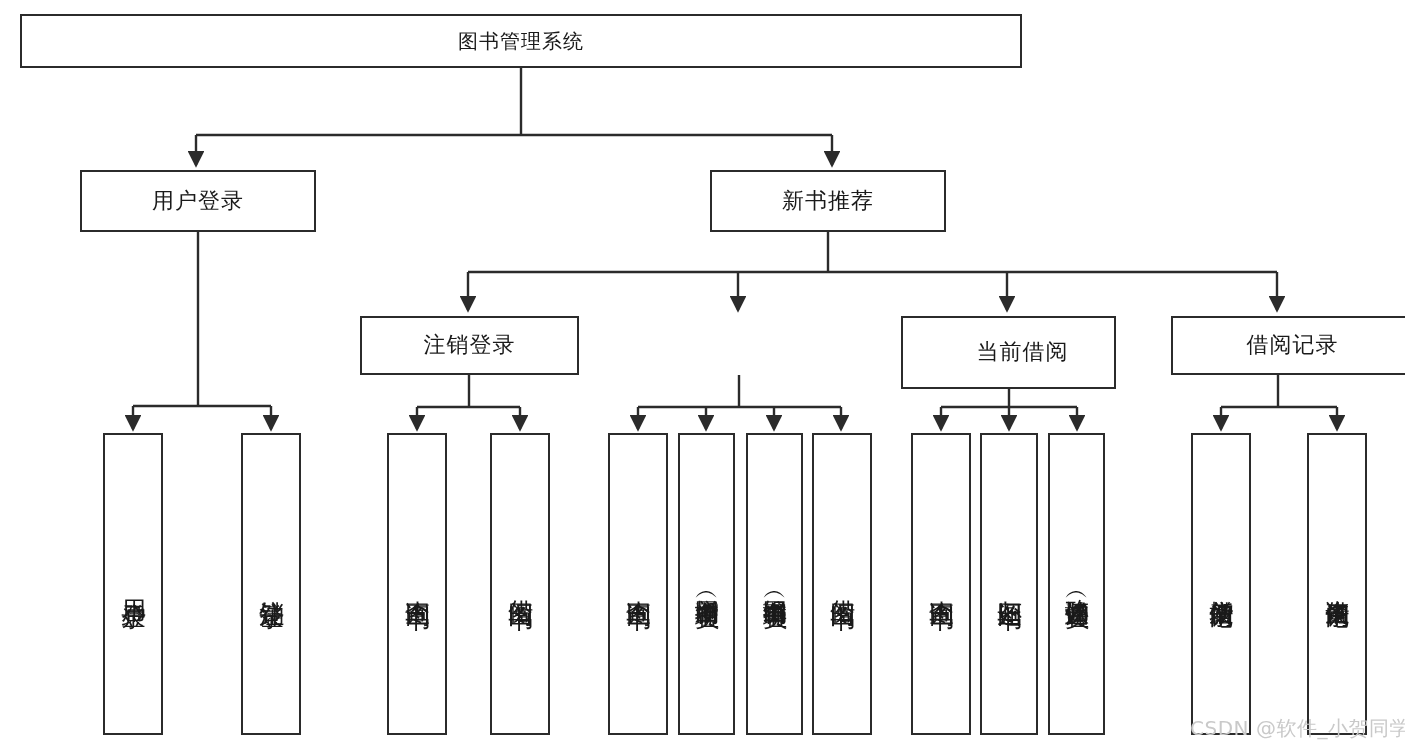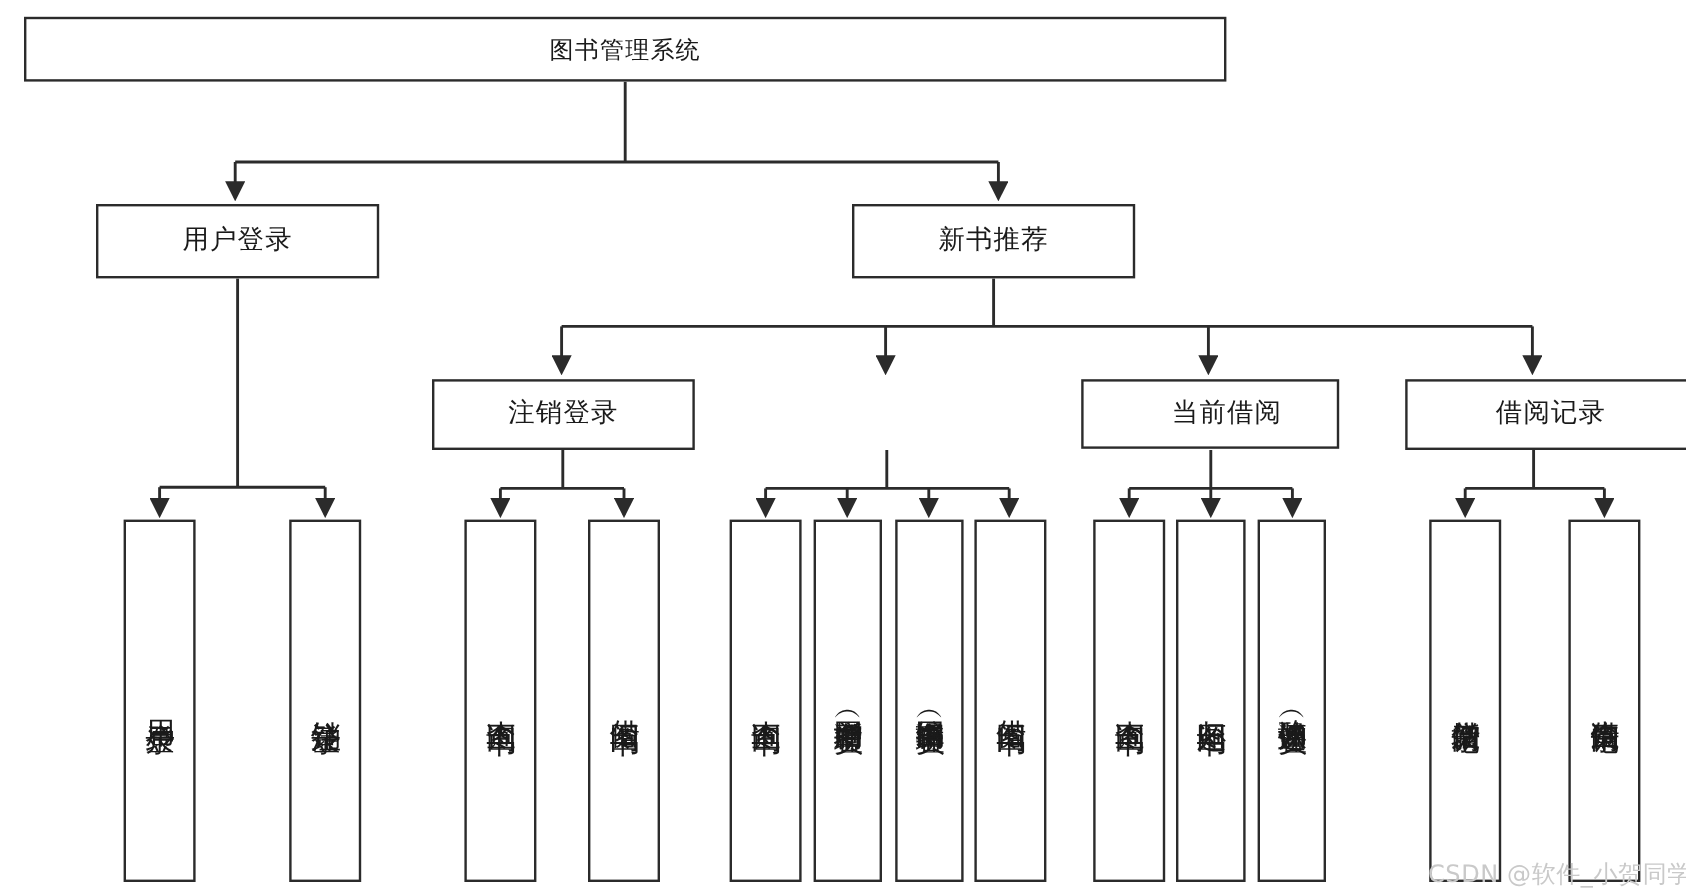--- a/index.html
+++ b/index.html
@@ -138,21 +138,21 @@
   <div class="node horiz" style="left:80px; top:170px; width:236px; height:62px;">
     <span class="label">用户登录</span>
   </div>
   <div class="node horiz" style="left:710px; top:170px; width:236px; height:62px;">
     <span class="label">新书推荐</span>
   </div>
 
   <div class="node horiz" style="left:360px; top:316px; width:219px; height:59px;">
     <span class="label">注销登录</span>
   </div>
-  <div class="node horiz" style="left:901px; top:316px; width:215px; height:58px;padding-left:28px;">
+  <div class="node horiz" style="left:901px; top:316px; width:215px; height:73px;padding-left:28px;">
     <span class="label">当前借阅</span>
   </div>
   <div class="node horiz" style="left:1171px; top:316px; width:243px; height:59px;">
     <span class="label">借阅记录</span>
   </div>
 
   <div class="node vert" style="left:103px; top:433px; width:60px; height:302px;">
     <span class="label">用户登录</span>
   </div>
   <div class="node vert" style="left:241px; top:433px; width:60px; height:302px;">

